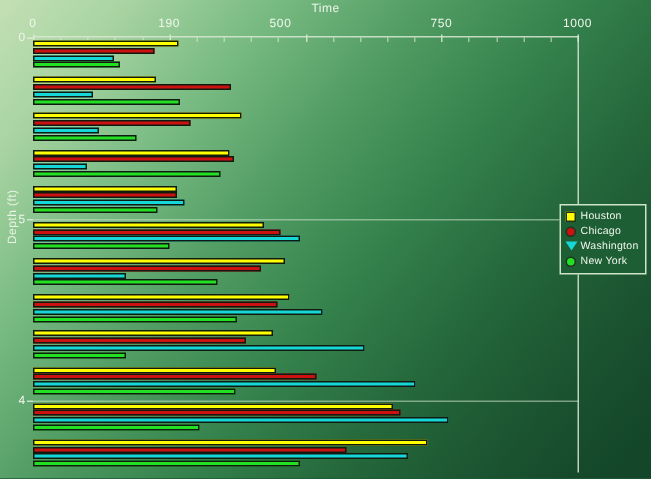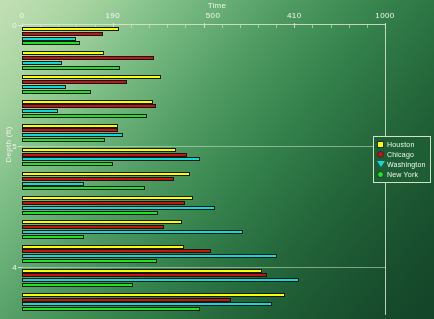--- a/index.html
+++ b/index.html
@@ -191,23 +191,23 @@
 <div id="app">
 
   <div id="axis-title">Time</div>
 
   <div id="xaxis">
       <div class="xtick-major" style="left: 0px;"></div>
       <div class="xlabel" style="left: 0px;">0</div>
       <div class="xtick-major" style="left: 90.75px;"></div>
       <div class="xlabel" style="left: 90.75px;">190</div>
       <div class="xtick-major" style="left: 181.5px;"></div>
-      <div class="xlabel" style="left: 191px; text-align: center;">500</div>
+      <div class="xlabel" style="left: 165px; text-align: center;">500</div>
       <div class="xtick-major" style="left: 272.25px;"></div>
-      <div class="xlabel" style="left: 272.25px;">410</div>
+      <div class="xlabel" style="left: 272.25px;">750</div>
       <div class="xtick-major" style="left: 363px;"></div>
       <div class="xlabel" style="left: 363px;">1000</div>
       <div class="xtick-minor" style="left: 18.15px;"></div>
       <div class="xtick-minor" style="left: 36.3px;"></div>
       <div class="xtick-minor" style="left: 54.45px;"></div>
       <div class="xtick-minor" style="left: 72.6px;"></div>
       <div class="xtick-minor" style="left: 108.9px;"></div>
       <div class="xtick-minor" style="left: 127.05px;"></div>
       <div class="xtick-minor" style="left: 145.2px;"></div>
       <div class="xtick-minor" style="left: 163.35px;"></div>

